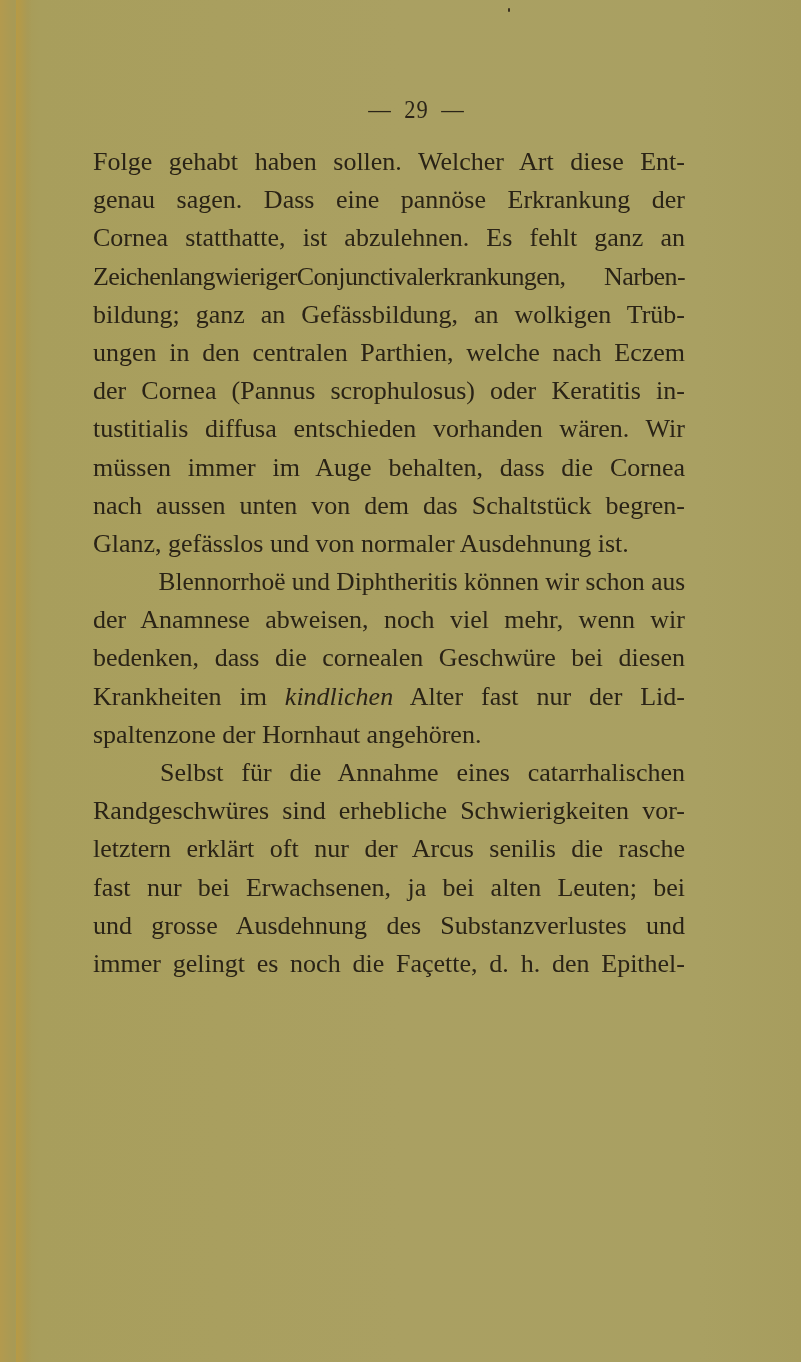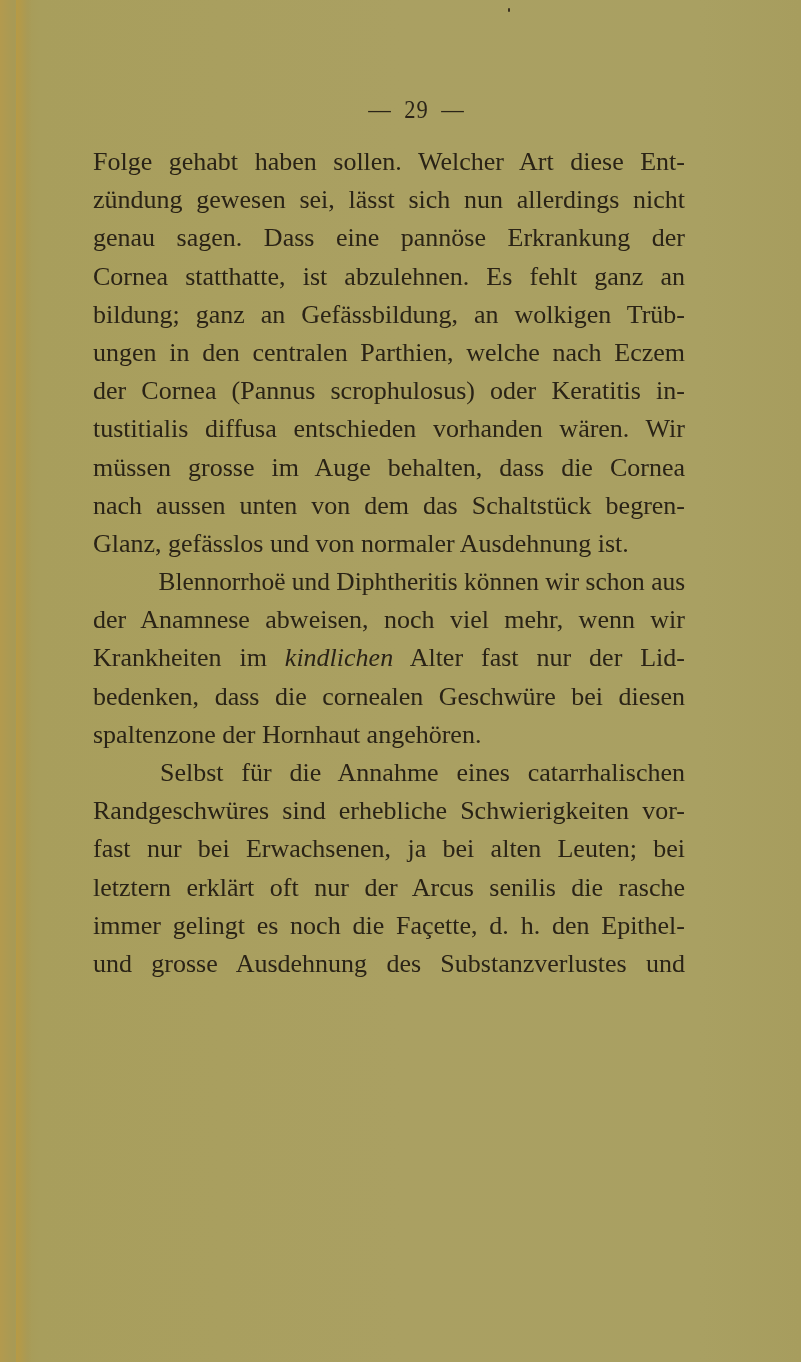--- a/index.html
+++ b/index.html
@@ -40,35 +40,35 @@
 <div class="page">
   <div class="spine"></div>
   <div class="speck"></div>
 
   <div class="page-number">
     <span class="dash">—</span><span>29</span><span class="dash">—</span>
   </div>
 
   <div class="body-text">
     <div class="line" style="">Folge gehabt haben sollen. Welcher Art diese Ent-</div>
-    <div class="line" style="">zündung gewesen sei, lässt sich nun allerdings nicht</div>
     <div class="line" style="">genau sagen. Dass eine pannöse Erkrankung der</div>
     <div class="line" style="">Cornea statthatte, ist abzulehnen. Es fehlt ganz an</div>
+    <div class="line" style="letter-spacing: -0.6px;">ZeichenlangwierigerConjunctivalerkrankungen, Narben-</div>
     <div class="line" style="">bildung; ganz an Gefässbildung, an wolkigen Trüb-</div>
     <div class="line" style="">ungen in den centralen Parthien, welche nach Eczem</div>
     <div class="line" style="">der Cornea (Pannus scrophulosus) oder Keratitis in-</div>
     <div class="line" style="">tustitialis diffusa entschieden vorhanden wären. Wir</div>
-    <div class="line" style="">müssen grosse im Auge behalten, dass die Cornea</div>
+    <div class="line" style="">müssen immer im Auge behalten, dass die Cornea</div>
     <div class="line" style="">nach aussen unten von dem das Schaltstück begren-</div>
     <div class="line last" style="">Glanz, gefässlos und von normaler Ausdehnung ist.</div>
     <div class="line indent" style="transform: scaleX(0.977); width: 606px;">Blennorrhoë und Diphtheritis können wir schon aus</div>
     <div class="line" style="">der Anamnese abweisen, noch viel mehr, wenn wir</div>
+    <div class="line" style="">bedenken, dass die cornealen Geschwüre bei diesen</div>
     <div class="line" style=""><span>Krankheiten im </span><span class="it">kindlichen</span><span> Alter fast nur der Lid-</span></div>
-    <div class="line" style="">bedenken, dass die cornealen Geschwüre bei diesen</div>
     <div class="line last" style="">spaltenzone der Hornhaut angehören.</div>
     <div class="line indent" style="">Selbst für die Annahme eines catarrhalischen</div>
     <div class="line" style="">Randgeschwüres sind erhebliche Schwierigkeiten vor-</div>
+    <div class="line" style="">letztern erklärt oft nur der Arcus senilis die rasche</div>
     <div class="line" style="">fast nur bei Erwachsenen, ja bei alten Leuten; bei</div>
-    <div class="line" style="">letztern erklärt oft nur der Arcus senilis die rasche</div>
+    <div class="line" style="">und grosse Ausdehnung des Substanzverlustes und</div>
     <div class="line" style="">immer gelingt es noch die Façette, d. h. den Epithel-</div>
-    <div class="line" style="">und grosse Ausdehnung des Substanzverlustes und</div>
   </div>
 </div>
 
 </body></html>

